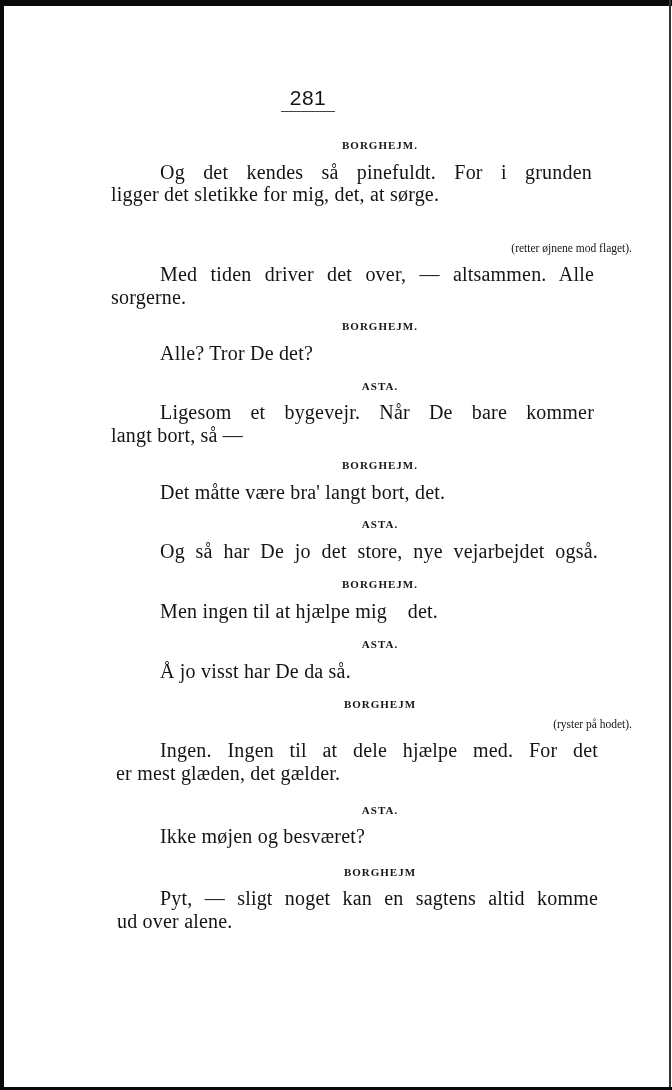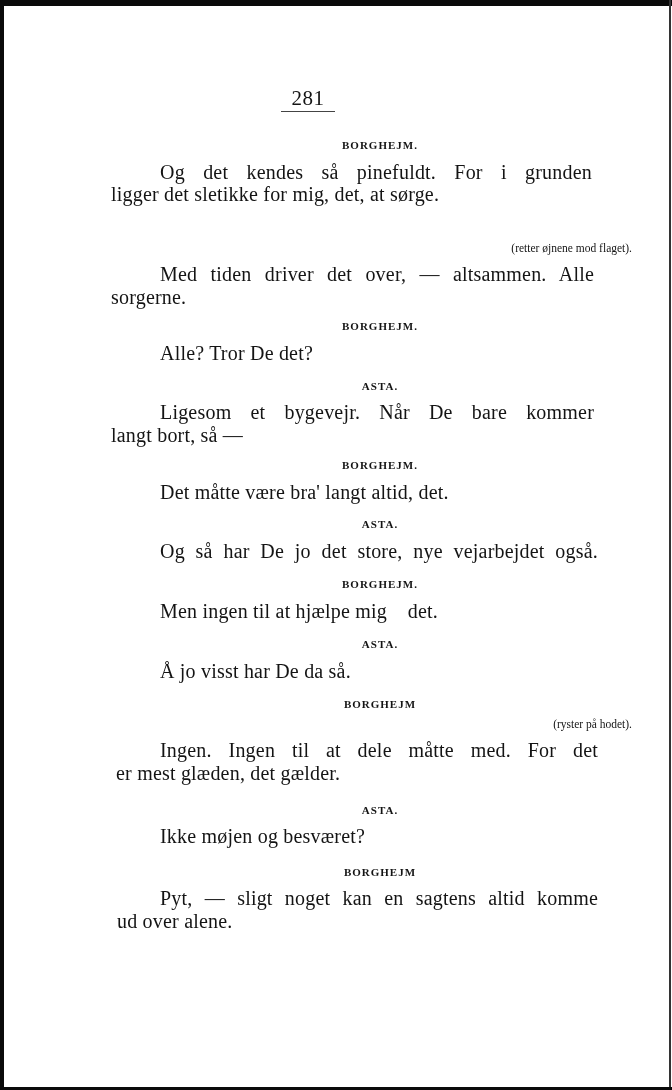--- a/index.html
+++ b/index.html
@@ -10,21 +10,21 @@
     color: #141414;
   }
   .scan-top { position: absolute; left: 0; top: 0; width: 672px; height: 6px; background: #0a0a0a; }
   .scan-left { position: absolute; left: 0; top: 0; width: 4px; height: 1090px; background: #0a0a0a; }
   .scan-right { position: absolute; right: 1px; top: 0; width: 2px; height: 1090px; background: #333; }
   .scan-bottom { position: absolute; left: 0; bottom: 0; width: 672px; height: 3px; background: #0a0a0a; }
 
   .page { position: absolute; left: 0; top: 0; width: 672px; height: 1090px; }
   .page-number {
     position: absolute; left: 282px; top: 86px; width: 52px; text-align: center;
-    font-family: Liberation Serif, serif; font-size: 21px; letter-spacing: 0.5px;
+    font-family: Liberation Sans, sans-serif; font-size: 21px; letter-spacing: 0.5px;
   }
   .page-rule { position: absolute; left: 281px; top: 111px; width: 54px; height: 1px; background: #444; }
 
   .speaker, .direction, .line {
     position: absolute; white-space: nowrap;
     font-family: "Liberation Serif", serif;
     padding-left: 44px;
   }
   .speaker {
     left: 0; width: 672px; text-align: center;
@@ -55,34 +55,34 @@
   <div class="line" style="left:67px;top:286px">sorgerne.</div>
 
   <div class="speaker" style="top:320px">BORGHEJM.</div>
   <div class="line" style="left:116px;top:342px">Alle?  Tror De det?</div>
 
   <div class="speaker" style="top:380px">ASTA.</div>
   <div class="line just" style="left:116px;width:434px;top:401px">Ligesom et bygevejr.  Når De bare kommer</div>
   <div class="line" style="left:67px;top:424px">langt bort, så —</div>
 
   <div class="speaker" style="top:459px">BORGHEJM.</div>
-  <div class="line" style="left:116px;top:481px">Det måtte være bra' langt altid, det.</div>
+  <div class="line" style="left:116px;top:481px">Det måtte være bra' langt bort, det.</div>
 
   <div class="speaker" style="top:518px">ASTA.</div>
   <div class="line just" style="left:116px;width:438px;top:540px">Og så har De jo det store, nye vejarbejdet også.</div>
 
   <div class="speaker" style="top:578px">BORGHEJM.</div>
   <div class="line" style="left:116px;top:600px;white-space:pre">Men ingen til at hjælpe mig    det.</div>
 
   <div class="speaker" style="top:638px">ASTA.</div>
   <div class="line" style="left:116px;top:660px">Å jo visst har De da så.</div>
 
   <div class="speaker" style="top:698px">BORGHEJM</div>
   <div class="direction" style="top:718px">(ryster på hodet).</div>
-  <div class="line just" style="left:116px;width:438px;top:739px">Ingen.  Ingen til at dele måtte med.  For det</div>
+  <div class="line just" style="left:116px;width:438px;top:739px">Ingen.  Ingen til at dele hjælpe med.  For det</div>
   <div class="line" style="left:72px;top:762px">er mest glæden, det gælder.</div>
 
   <div class="speaker" style="top:804px">ASTA.</div>
   <div class="line" style="left:116px;top:825px">Ikke møjen og besværet?</div>
 
   <div class="speaker" style="top:866px">BORGHEJM</div>
   <div class="line just" style="left:116px;width:438px;top:887px">Pyt, — sligt noget kan en sagtens altid komme</div>
   <div class="line" style="left:73px;top:910px">ud over alene.</div>
 </div>
 

